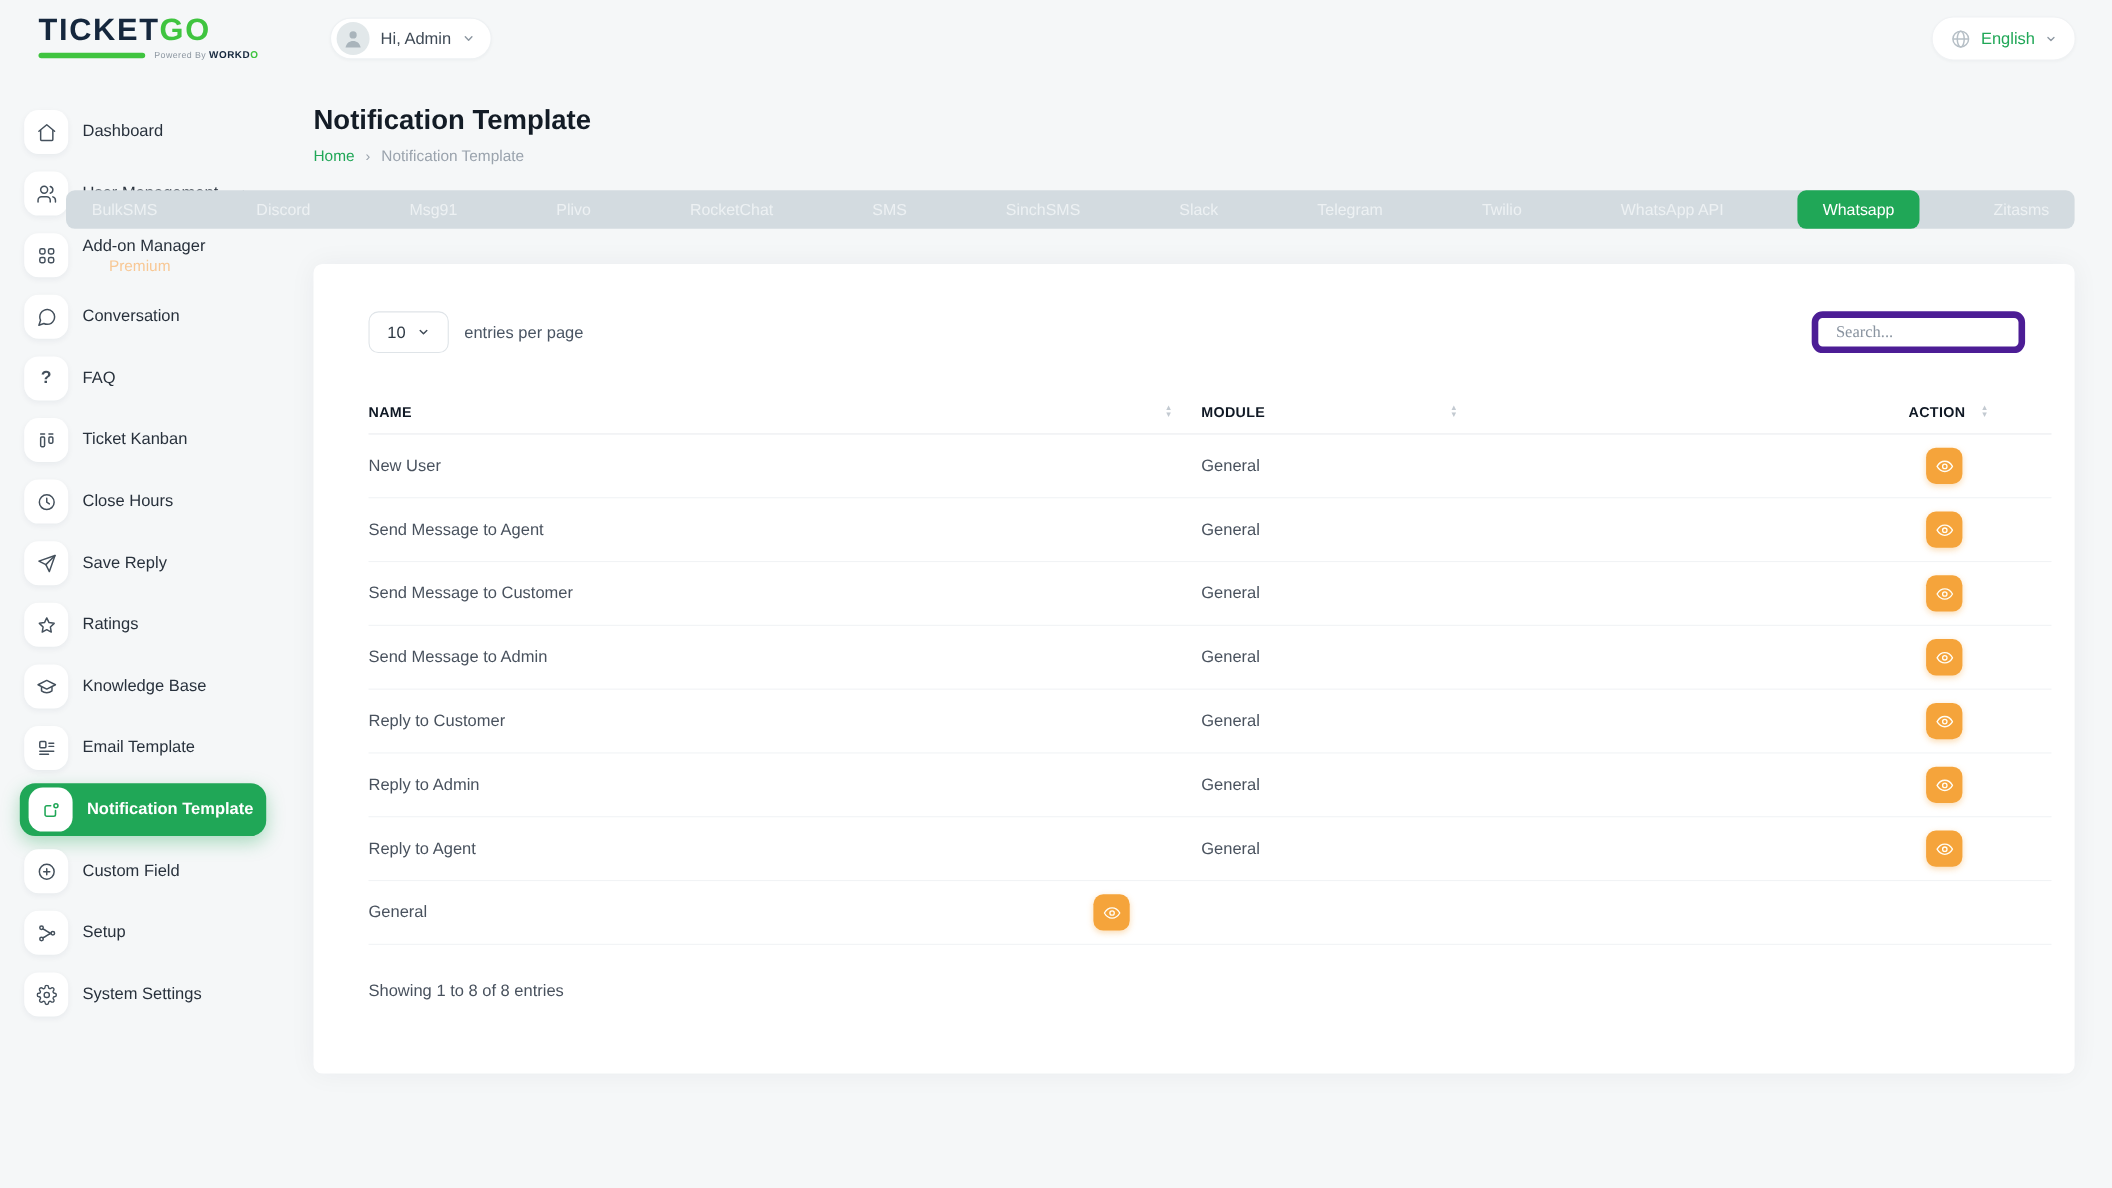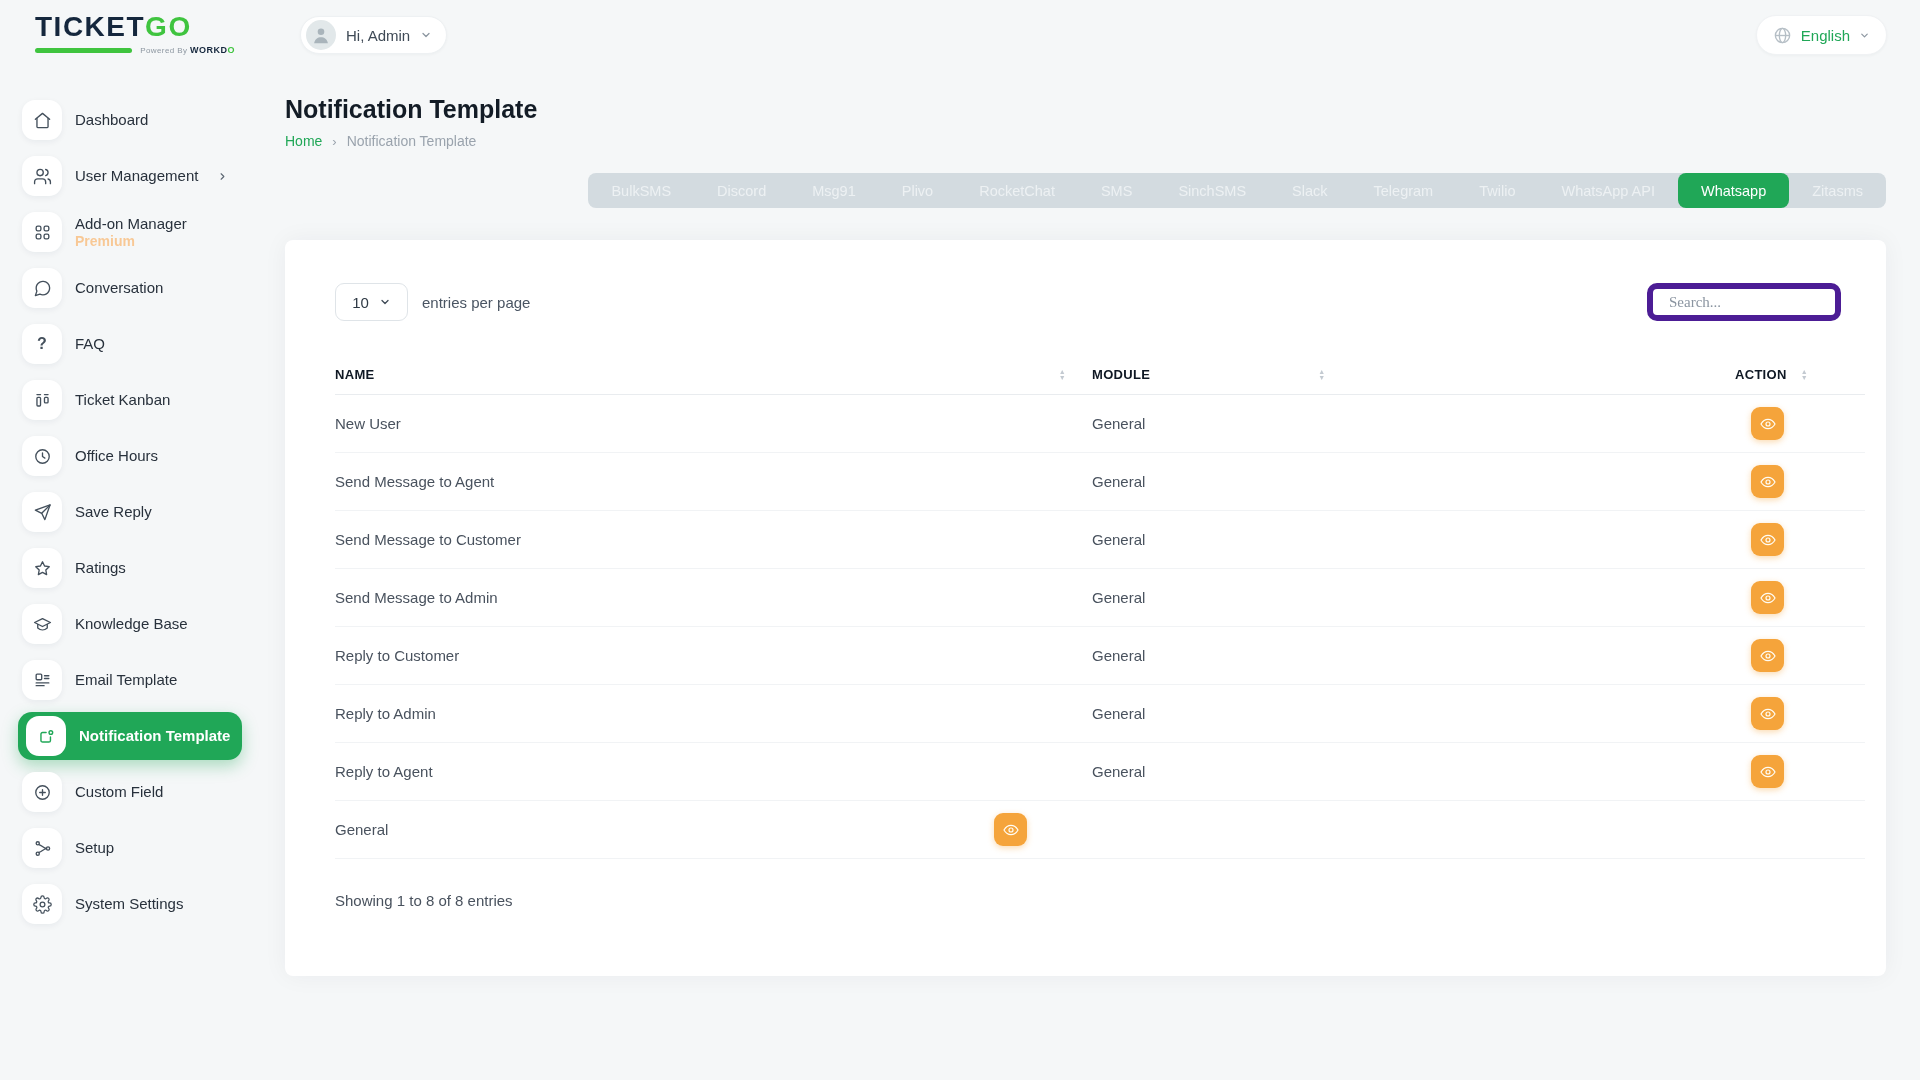--- a/index.html
+++ b/index.html
@@ -55,40 +55,40 @@
   .side-item{
     height:56px;display:flex;align-items:center;gap:13px;
     padding-left:4px;cursor:pointer;border-radius:14px;position:relative;
   }
   .icon-box{
     width:40px;height:40px;flex:0 0 40px;border-radius:13px;background:#fff;
     display:flex;align-items:center;justify-content:center;color:#44505c;
     box-shadow:0 2px 6px rgba(25,42,70,.06);
   }
   .side-label{font-size:15px;color:#28313c;line-height:18px;}
-  .side-sub{font-size:14px;color:var(--premium-orange);opacity:.75;font-weight:bold;line-height:17px;}
+  .side-sub{font-size:14px;color:var(--premium-orange);opacity:.75;font-weight:normal;margin-left:24px;line-height:17px;}
   .side-chev{margin-left:auto;margin-right:14px;color:#5b6672;}
   .side-item.active{
     background:var(--primary-green);height:48px;margin:4px 0;padding-left:8px;
     box-shadow:0 6px 16px rgba(32,167,87,.35);
   }
   .side-item.active .icon-box{box-shadow:none;color:var(--primary-green);}
   .side-item.active .side-label{color:#fff;font-weight:bold;}
   .q-glyph{font-size:16px;font-weight:bold;color:#44505c;line-height:1;}
 
   
   .page-head{position:absolute;left:285px;top:95px;}
   .page-title{font-size:25px;font-weight:bold;color:#131c26;}
   .breadcrumb{display:flex;align-items:center;gap:10px;margin-top:9px;font-size:14px;}
   .crumb-home{color:var(--primary-green);text-decoration:none;cursor:pointer;}
   .crumb-sep{color:#9aa3ad;font-size:13px;}
   .crumb-cur{color:#9aa3ad;}
 
   
-  .tabs{position:absolute;top:173px;right:34px;display:flex;background:var(--tabs-bg);border-radius:8px;height:35px;}
+  .tabs{position:absolute;top:173px;right:34px;display:flex;background:var(--tabs-bg);border-radius:8px;height:35px;gap:44px;}
   .tab{
     padding:0 23px;display:flex;align-items:center;font-size:14.5px;
     color:var(--tab-text);cursor:pointer;border-radius:8px;white-space:nowrap;
   }
   .tab.active{background:var(--primary-green);color:#fff;}
 
   
   .card{
     position:absolute;left:285px;top:240px;width:1601px;height:736px;
     background:#fff;border-radius:8px;box-shadow:0 0 24px rgba(20,40,60,.05);
@@ -247,21 +247,21 @@
     <span class="side-label">Ticket Kanban</span>
   </div>
 
   <div class="side-item">
     <span class="icon-box">
       <svg width="19" height="19" viewBox="0 0 24 24" fill="none" stroke="currentColor" stroke-width="1.7" stroke-linecap="round" stroke-linejoin="round">
           <circle cx="12" cy="12" r="8.5"></circle>
           <path d="M12 7.5V12l3 2"></path>
         </svg>
     </span>
-    <span class="side-label">Office Hours</span>
+    <span class="side-label">Close Hours</span>
   </div>
 
   <div class="side-item">
     <span class="icon-box">
       <svg width="19" height="19" viewBox="0 0 24 24" fill="none" stroke="currentColor" stroke-width="1.7" stroke-linecap="round" stroke-linejoin="round">
           <path d="M21.5 2.5 11 13"></path>
           <path d="M21.5 2.5 15 21l-4-8-8-4z"></path>
         </svg>
     </span>
     <span class="side-label">Save Reply</span>

